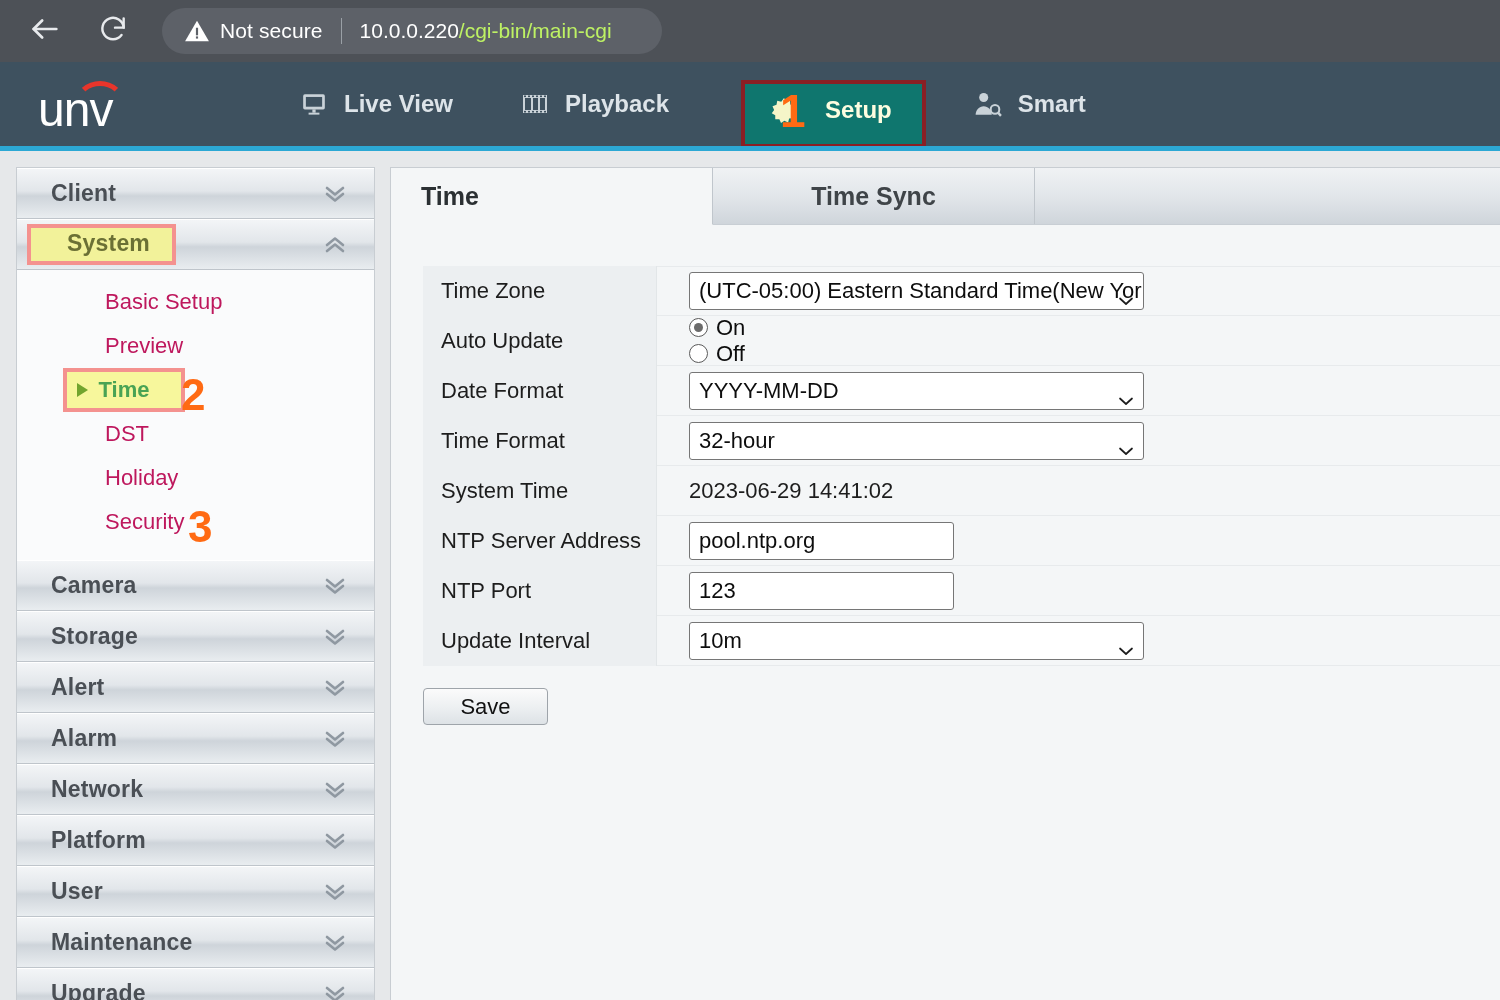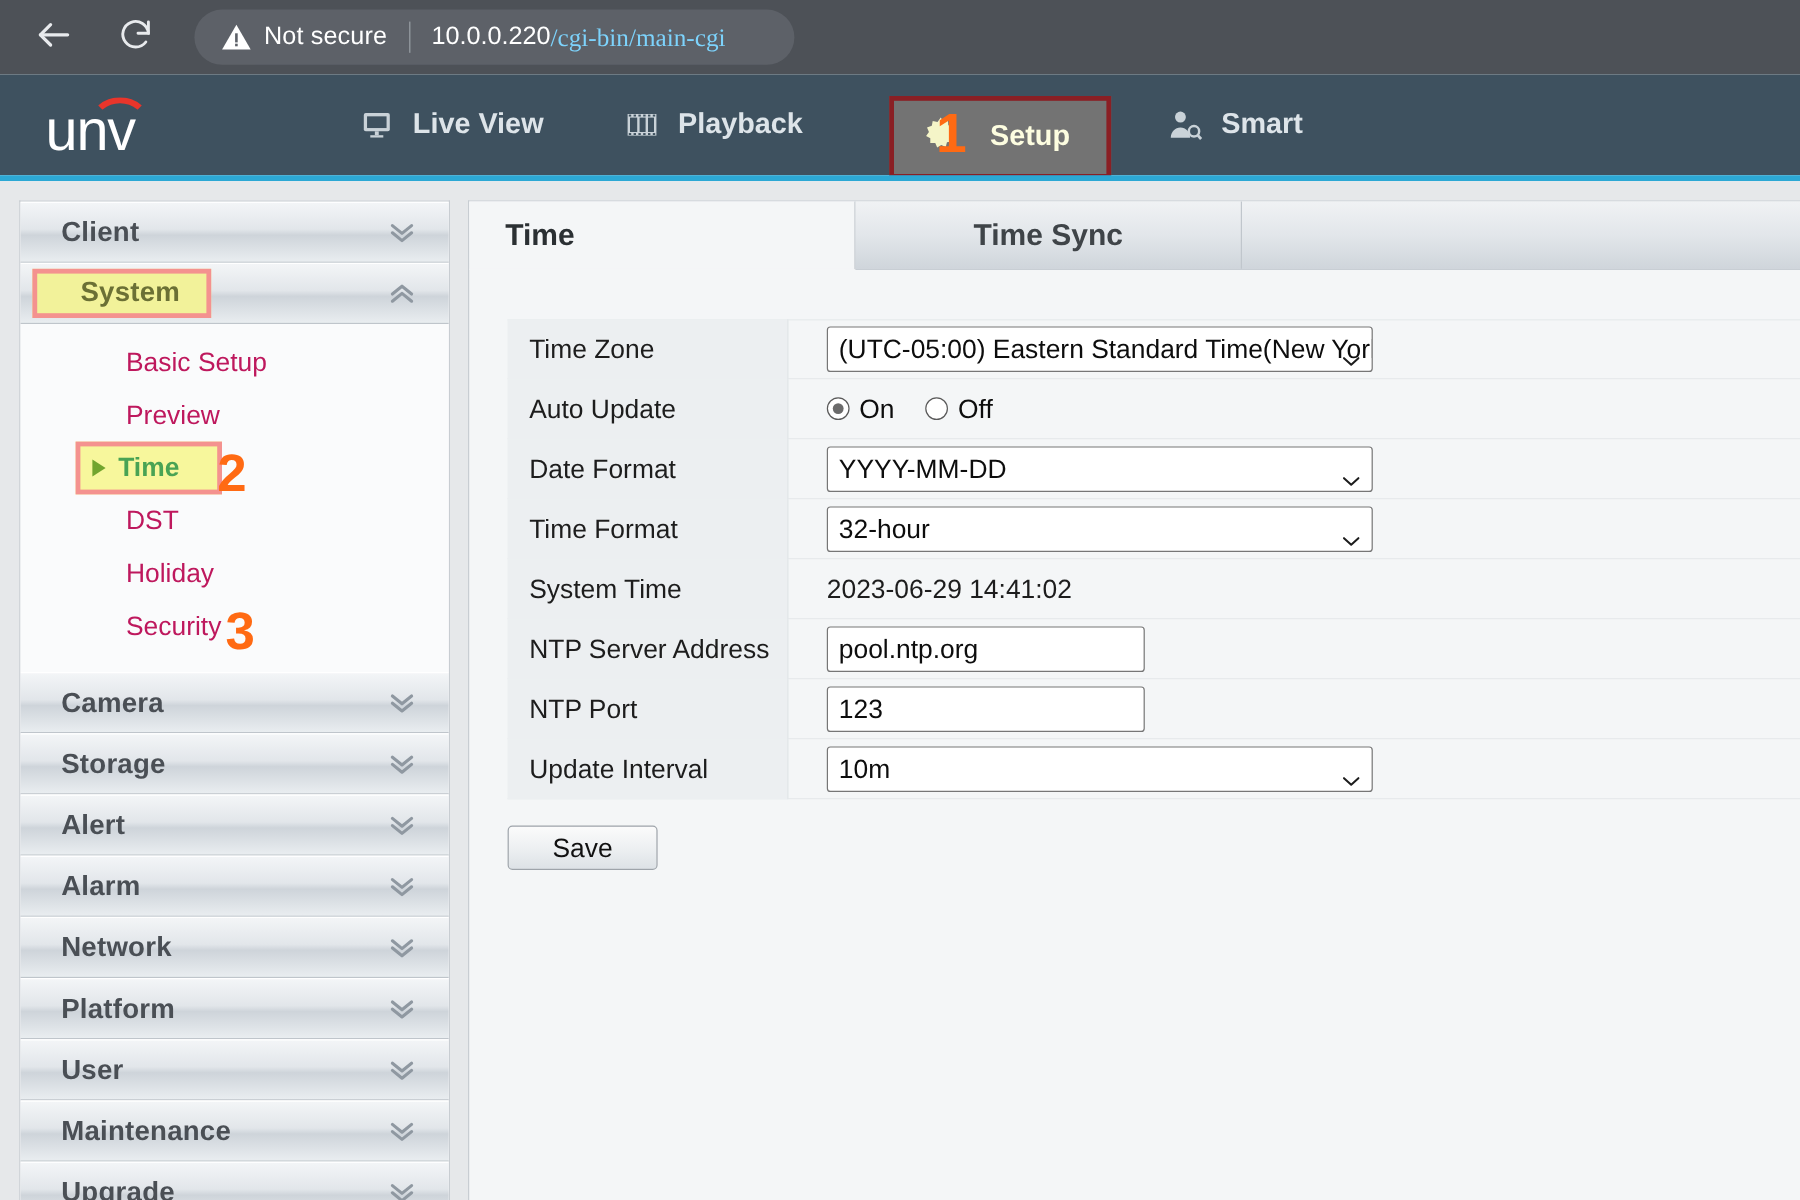--- a/index.html
+++ b/index.html
@@ -37,21 +37,21 @@
   .warn-icon { width: 26px; height: 24px; flex: none; margin-right: 10px; }
   .notsecure {
     color: #ffffff; font-size: 21px; letter-spacing: .1px;
     white-space: nowrap;
   }
   .omni-sep {
     width: 1px; height: 26px; background: #9aa0a6;
     margin: 0 18px;
   }
   .url-host { color: #ffffff; font-size: 21px; white-space: nowrap; }
-  .url-path { color: #7dd3fc; font-size: 21px; white-space: nowrap; font-family: Liberation Serif, serif; }
+  .url-path { color: #bef264; font-size: 21px; white-space: nowrap; }
 
   
   .topnav {
     position: absolute; left: 0; top: 62px;
     width: 1500px; height: 84px;
     background: #3e515f;
     display: flex; align-items: center;
   }
   .topnav::after {
     content: ""; position: absolute; left: 0; bottom: -5px;
@@ -86,24 +86,24 @@
   .nav-item .ni-icon {
     margin-right: 16px; display: flex; align-items: center;
     width: 28px; height: 26px; justify-content: center;
   }
   .nav-gap { width: 68px; }
   .nav-gap-sm { width: 48px; }
 
   
   .nav-setup-wrap { position: relative; }
   .nav-setup {
-    background: #737373;
+    background: #0f766e;
     border: 4px solid #8a1f24;
     padding: 12px 30px 12px 24px;
-    display: flex; align-items: center;
+    display: flex; 
     color: #fdfde0; font-size: 24px; font-weight: bold; margin-top: 20px;
   }
   .nav-setup .ni-icon { margin-right: 26px; }
   .anno {
     position: absolute;
     color: #ff6a13; font-size: 46px; font-weight: bold;
     font-family: "Liberation Sans", sans-serif;
     line-height: 1;
   }
   .anno-1 { left: 780px; top: 88px; }
@@ -252,21 +252,21 @@
   .inp {
     height: 38px; width: 265px;
     background: #ffffff;
     border: 1px solid #767676;
     border-radius: 3px;
     display: flex; align-items: center;
     padding: 0 9px;
     font-size: 22px; color: #0d0d0d;
   }
   .static-val { font-size: 22px; color: #1d1d1d; }
-  .radios { display: flex; align-items: flex-start; }
+  .radios { display: flex; align-items: flex-start; flex-direction: column; }
   .radio-wrap { display: flex; align-items: center; margin-right: 26px; }
   .radio {
     width: 19px; height: 19px; border-radius: 50%;
     border: 1px solid #5a5a5a; background: #fff;
     margin-right: 8px; position: relative; flex: none;
   }
   .radio.on::after {
     content: ""; position: absolute;
     left: 4px; top: 4px; width: 9px; height: 9px;
     border-radius: 50%; background: #6b6b6b;

